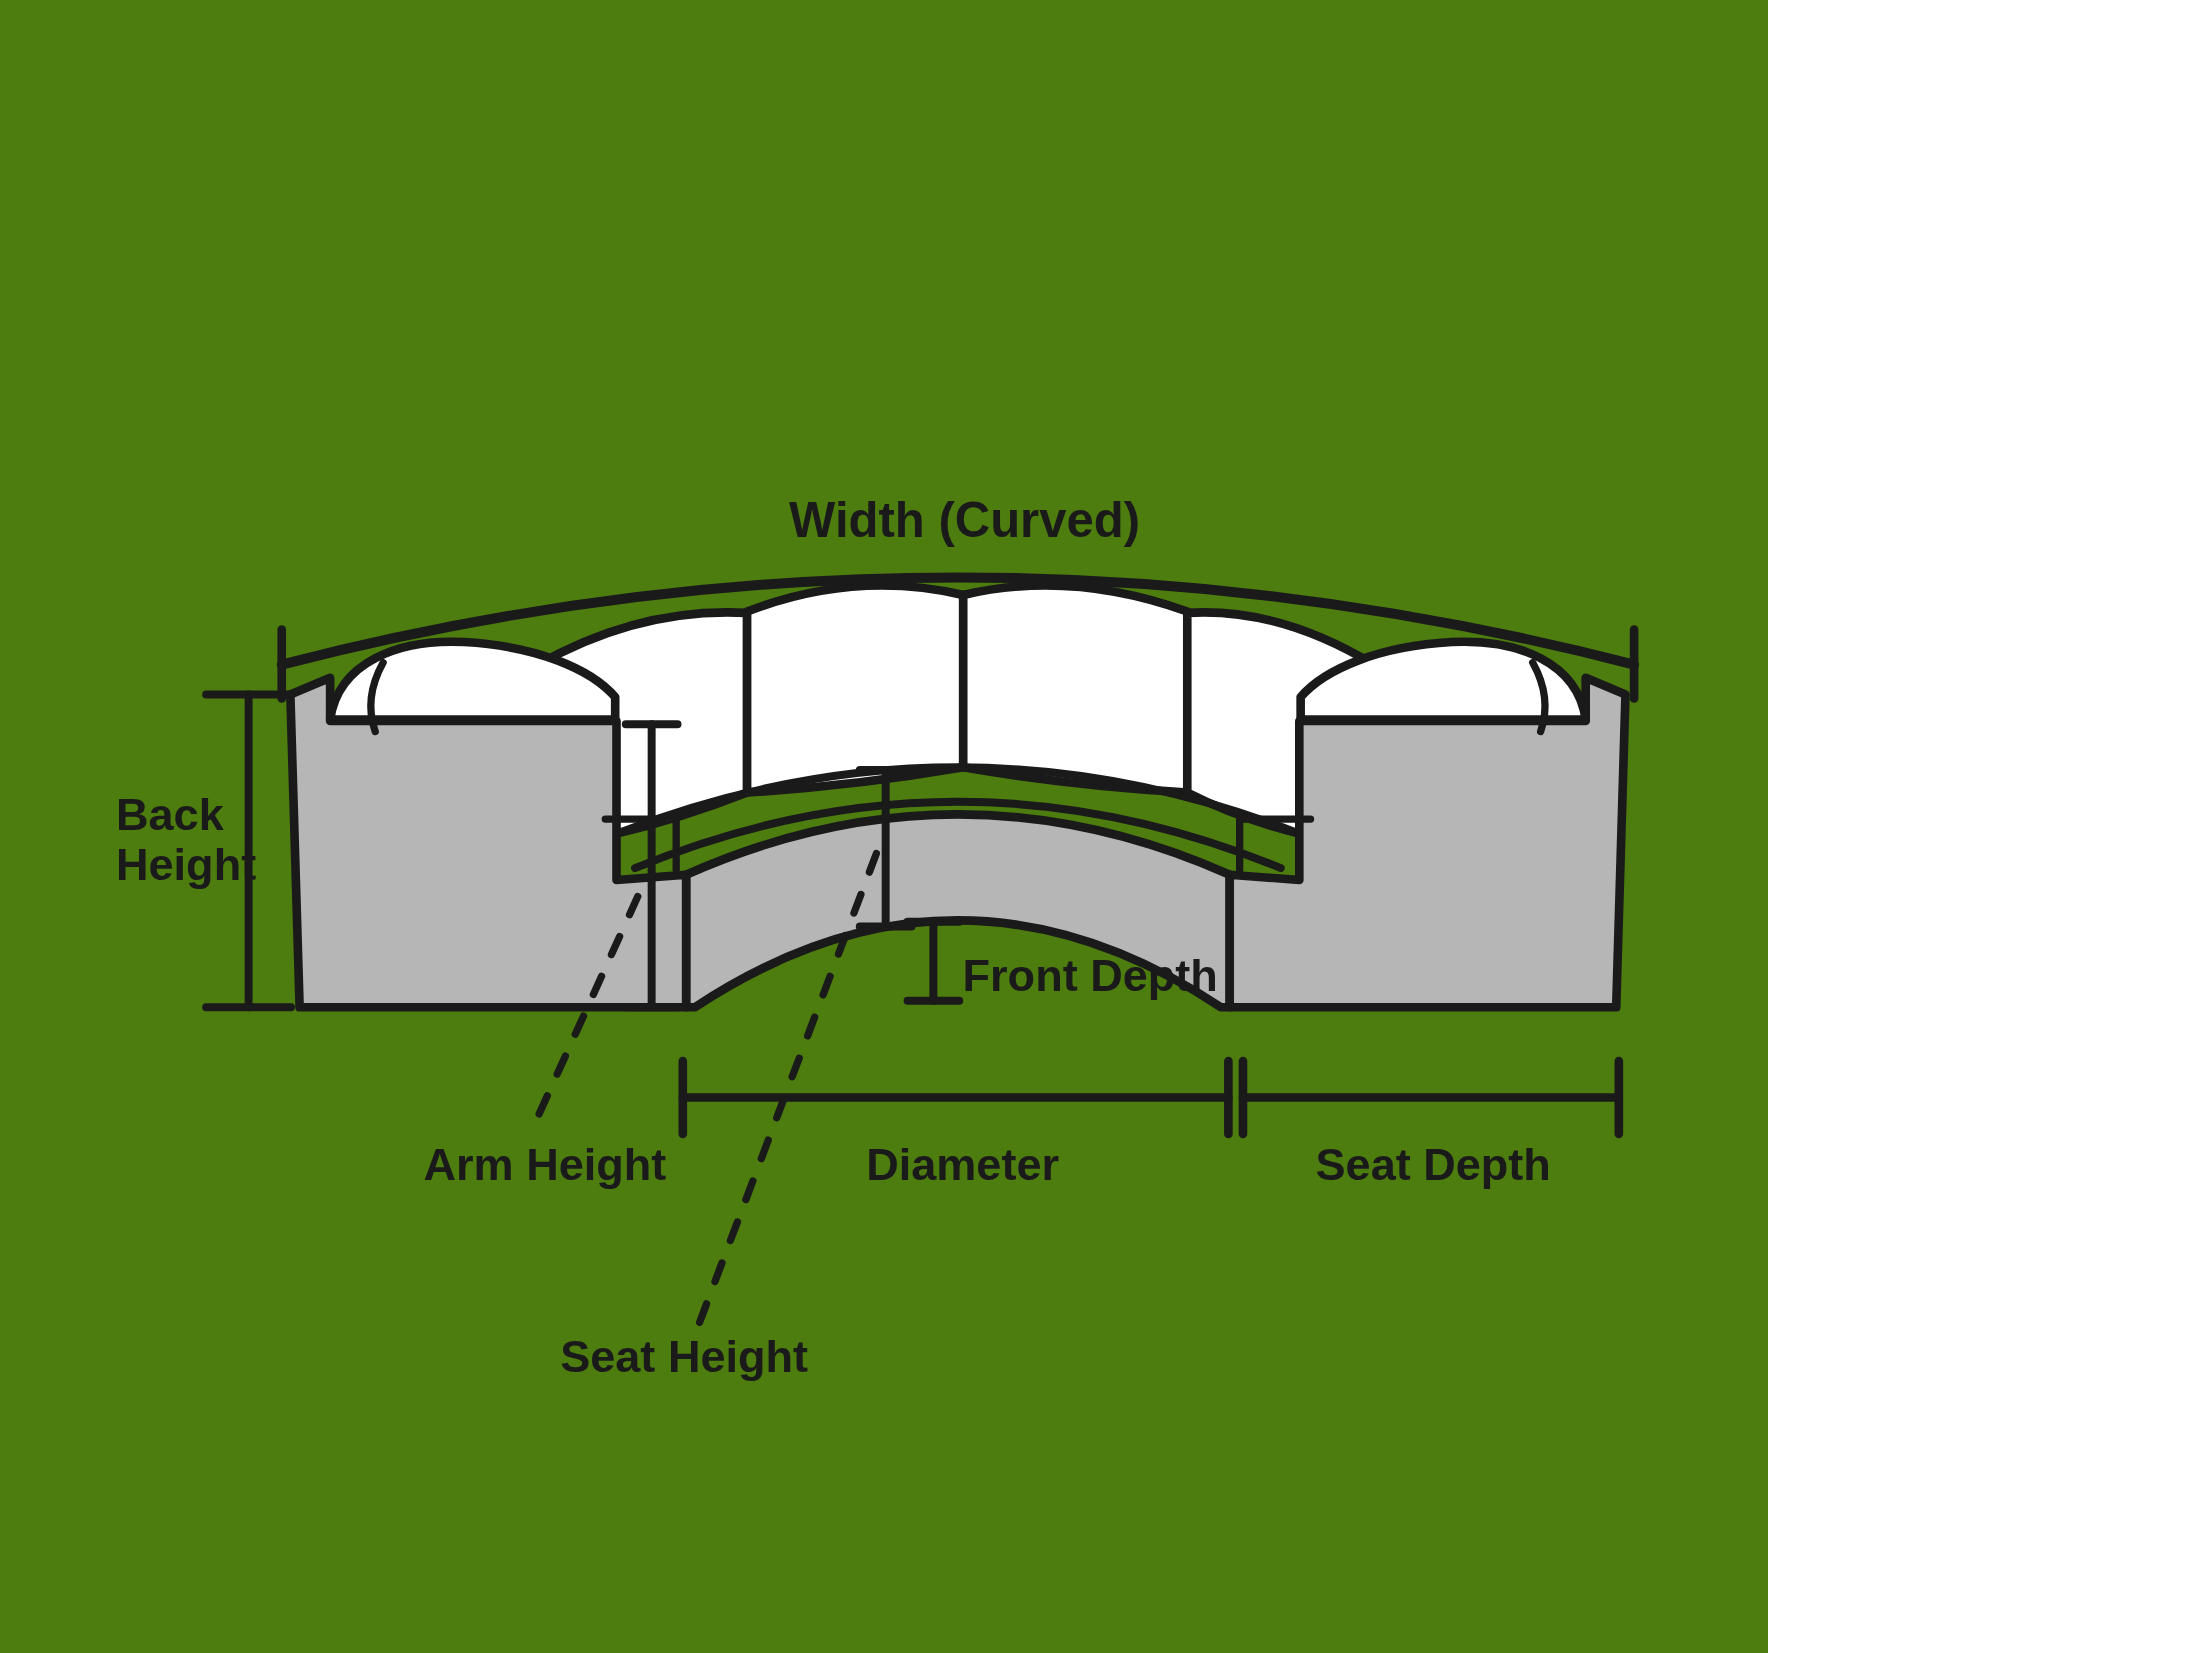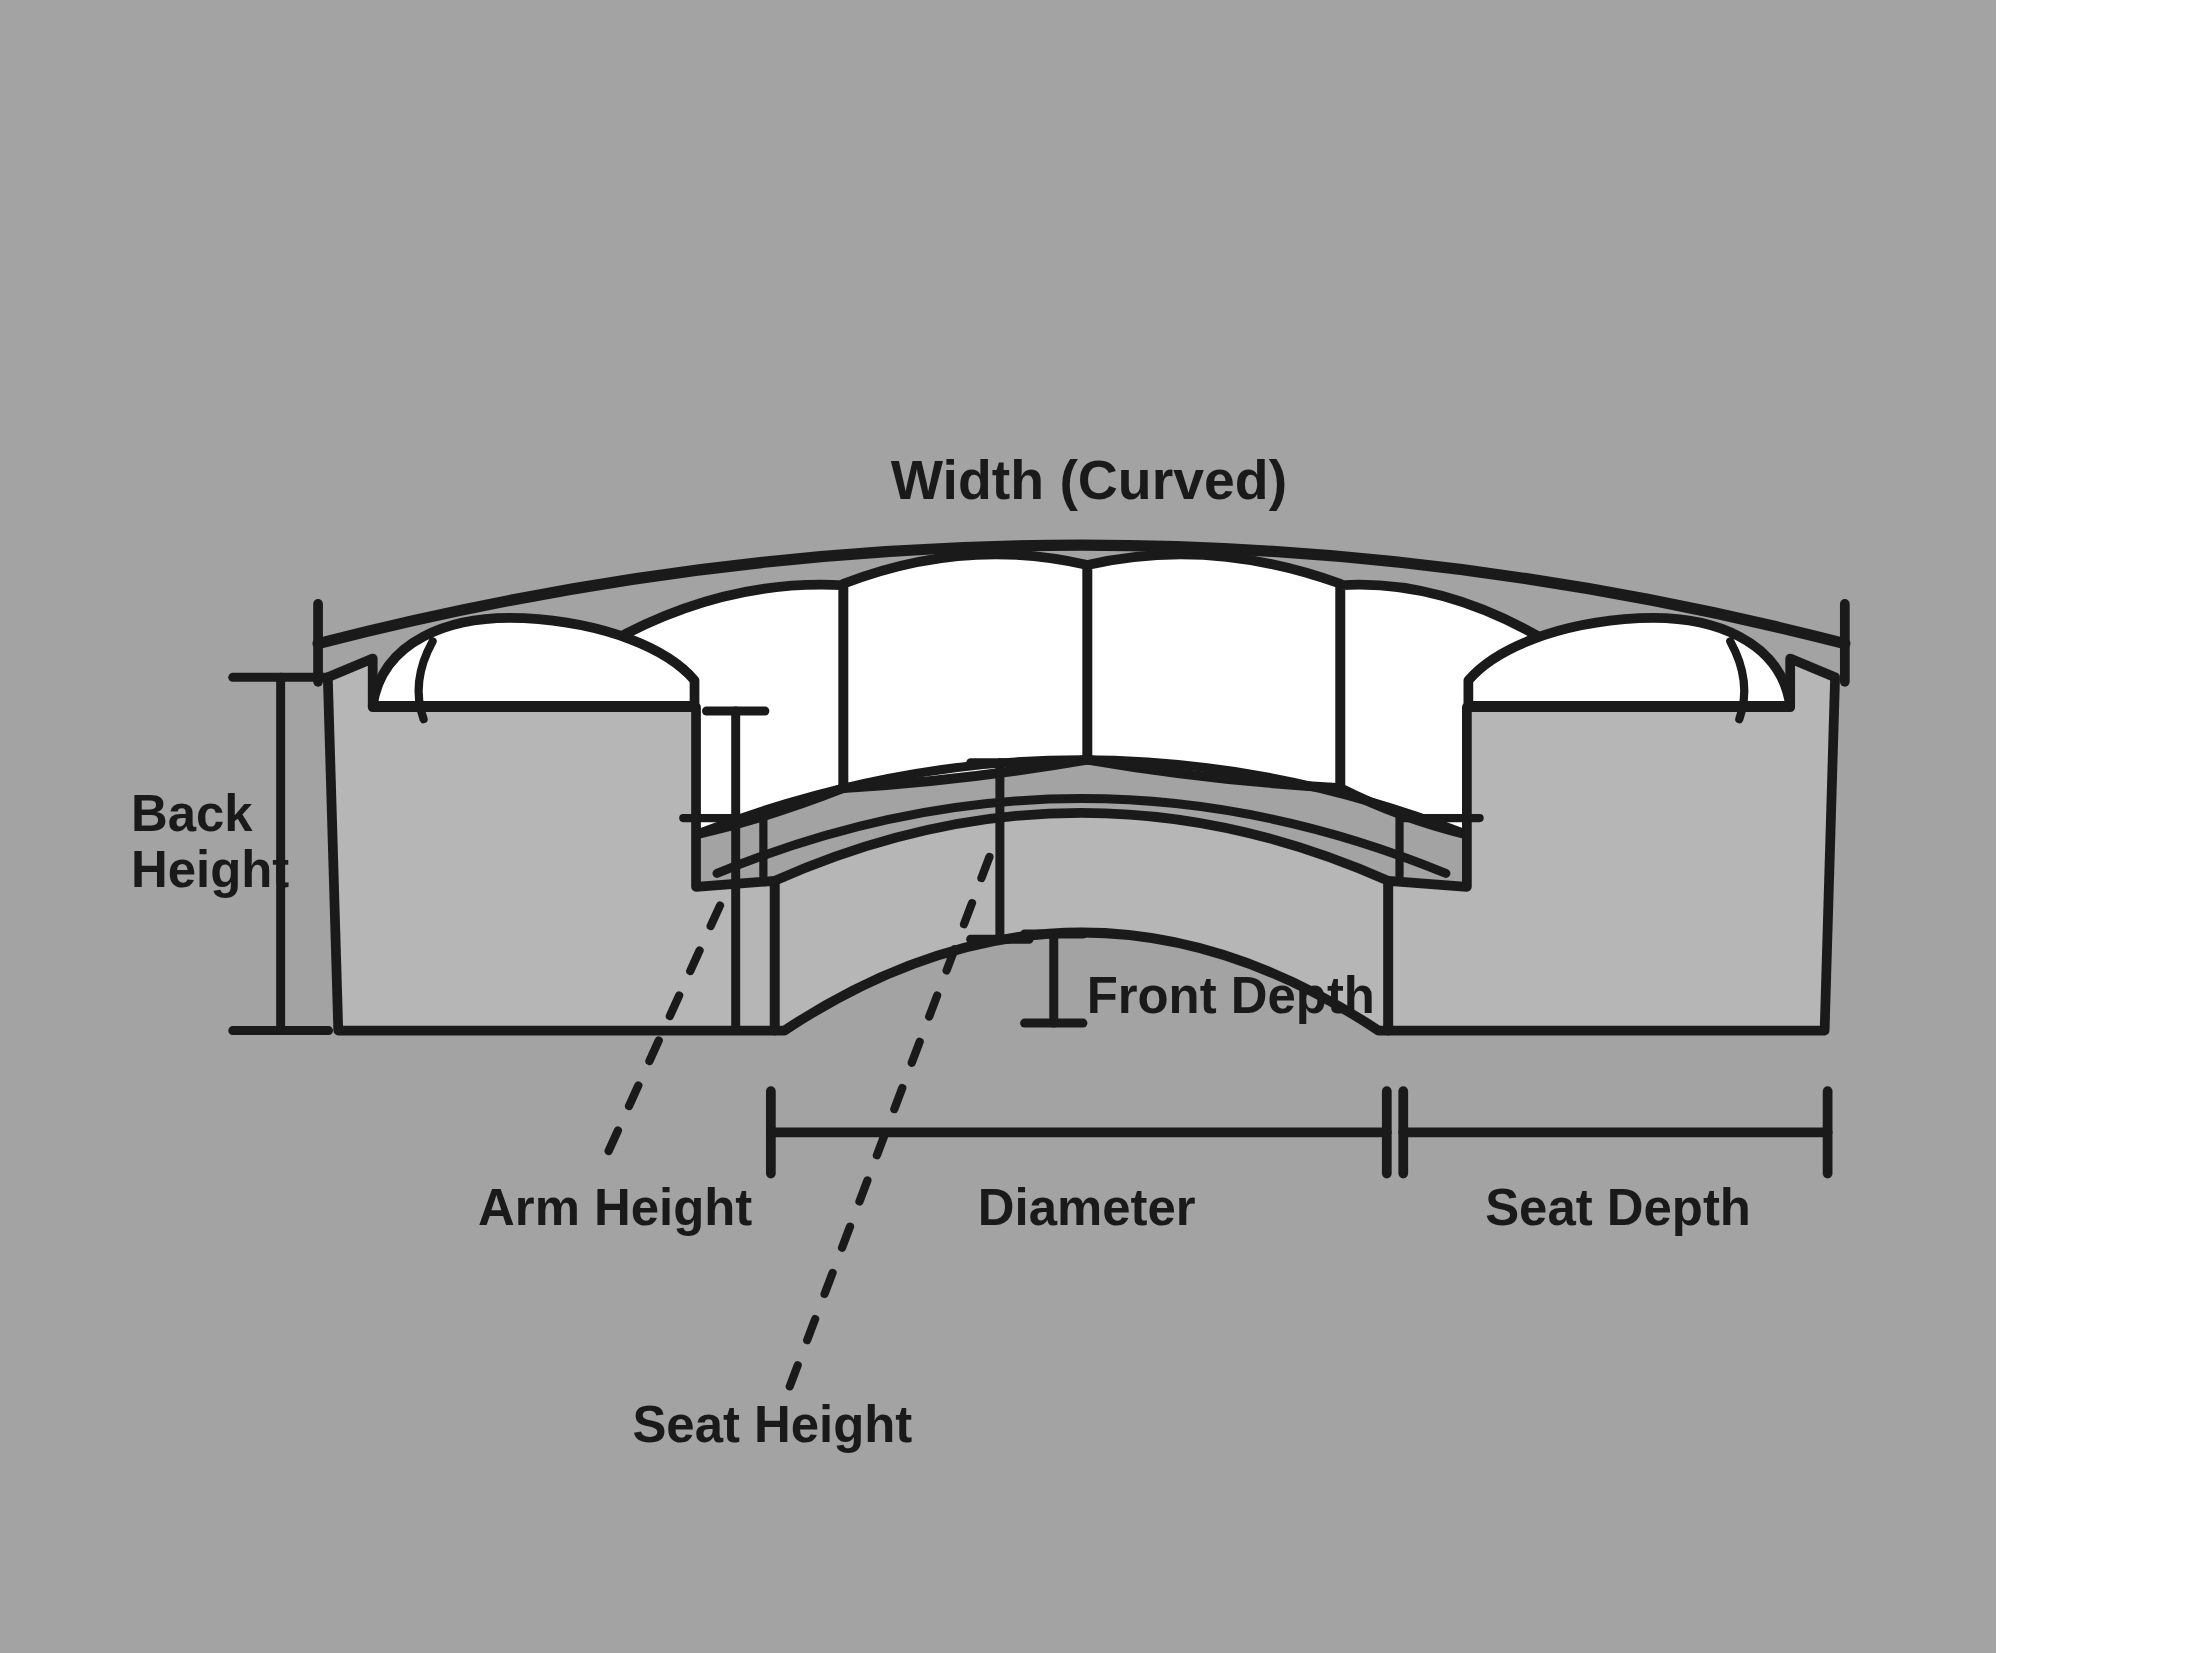--- a/index.html
+++ b/index.html
@@ -1,16 +1,16 @@
 <!DOCTYPE html>
 <html style="font-size:13.2px"><head>
 <meta charset="utf-8">
 <style>
   html,body{margin:0;padding:0;background:#ffffff;}
-  .canvas{width:1996px;height:1654px;position:relative;background:#a3a3a3;overflow:hidden;}
+  .canvas{width:1768px;height:1654px;position:relative;background:#4d7c0f;overflow:hidden;}
   svg{display:block;width:100%;height:100%;}
   .lbl{font-family:"Liberation Sans","DejaVu Sans",sans-serif;font-weight:700;fill:#1a1a1a;}
   .lbl-main{font-size:74px;}
   .lbl-side{font-size:68px;}
 </style>
 </head>
 <body>
 
 <div class="canvas">
 <svg viewBox="0 0 2667 2000" xmlns="http://www.w3.org/2000/svg">

